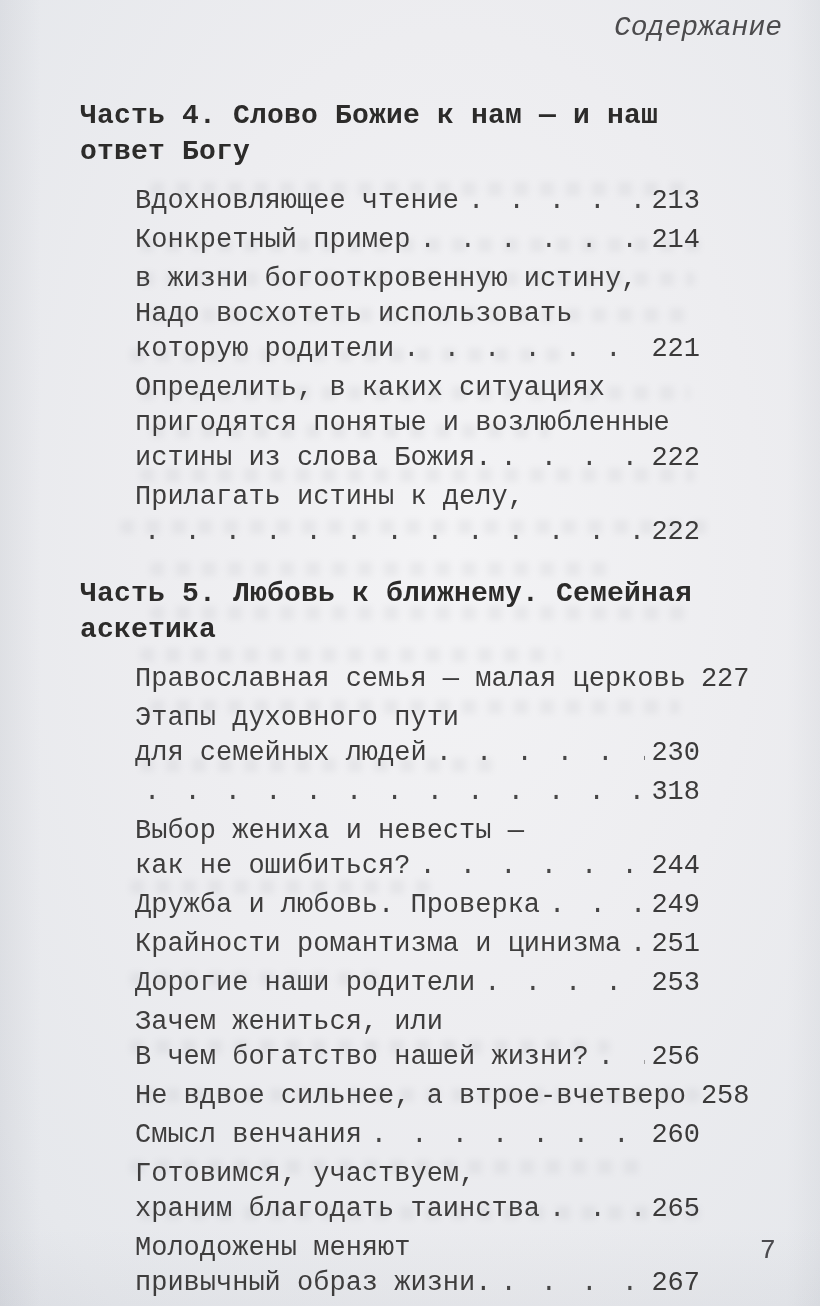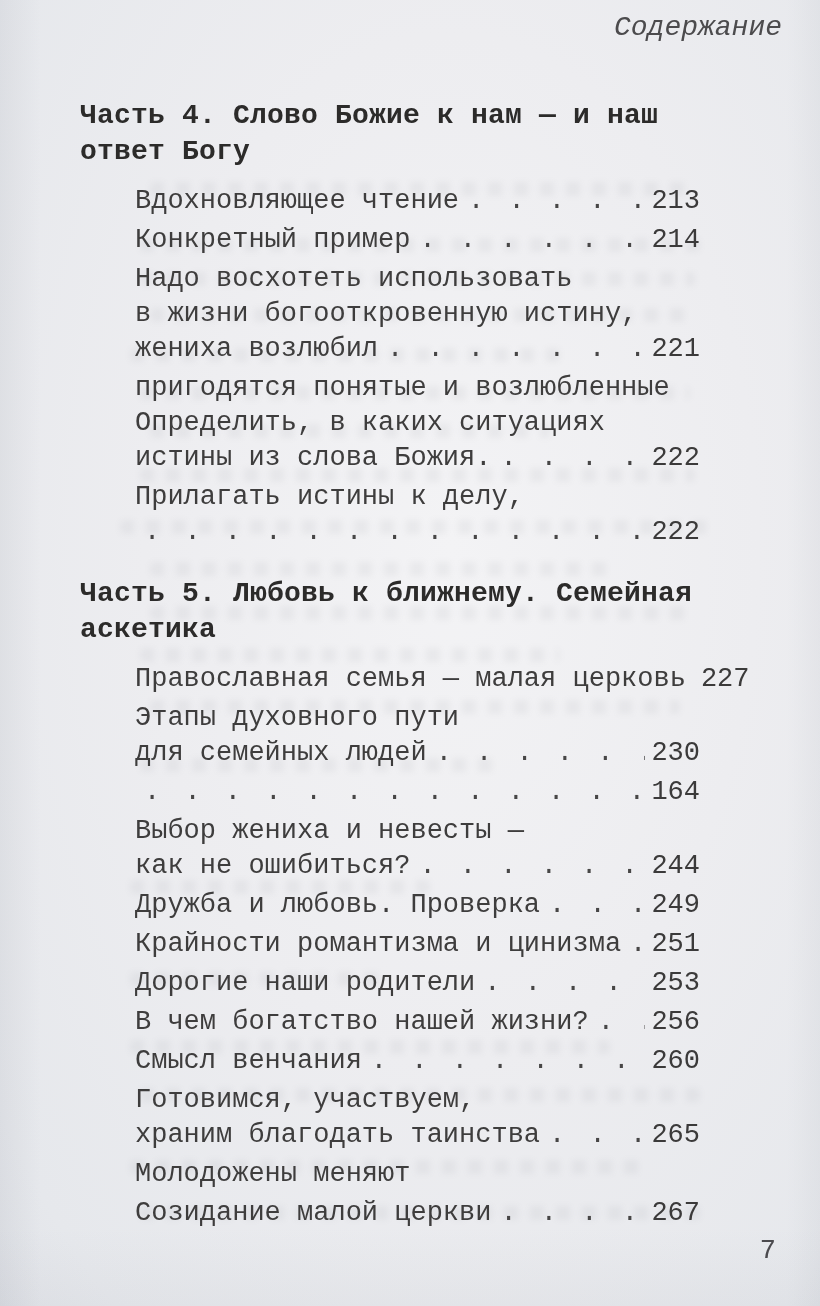--- a/index.html
+++ b/index.html
@@ -139,37 +139,37 @@
         </div>
         <div class="toc-entry">
           <div class="toc-line">
             <span class="toc-text">Конкретный пример</span>
             <span class="dots"></span>
             <span class="pagenum">214</span>
           </div>
         </div>
         <div class="toc-entry">
           <div class="toc-line">
+            <span class="toc-text">в жизни богооткровенную истину,</span>
+          </div>
+          <div class="toc-line">
             <span class="toc-text">Надо восхотеть использовать</span>
           </div>
           <div class="toc-line">
-            <span class="toc-text">в жизни богооткровенную истину,</span>
-          </div>
-          <div class="toc-line">
-            <span class="toc-text">жениха возлюбил</span>
+            <span class="toc-text">которую родители</span>
             <span class="dots"></span>
             <span class="pagenum">221</span>
           </div>
         </div>
         <div class="toc-entry">
           <div class="toc-line">
+            <span class="toc-text">Определить, в каких ситуациях</span>
+          </div>
+          <div class="toc-line">
             <span class="toc-text">пригодятся понятые и возлюбленные</span>
-          </div>
-          <div class="toc-line">
-            <span class="toc-text">Определить, в каких ситуациях</span>
           </div>
           <div class="toc-line">
             <span class="toc-text">истины из слова Божия.</span>
             <span class="dots"></span>
             <span class="pagenum">222</span>
           </div>
         </div>
         <div class="toc-entry">
           <div class="toc-line">
             <span class="toc-text">Прилагать истины к делу,</span>
@@ -195,21 +195,21 @@
           </div>
           <div class="toc-line">
             <span class="toc-text">для семейных людей</span>
             <span class="dots"></span>
             <span class="pagenum">230</span>
           </div>
         </div>
         <div class="toc-entry">
           <div class="toc-line">
             <span class="dots"></span>
-            <span class="pagenum">164</span>
+            <span class="pagenum">318</span>
           </div>
         </div>
         <div class="toc-entry">
           <div class="toc-line">
             <span class="toc-text">Выбор жениха и невесты —</span>
           </div>
           <div class="toc-line">
             <span class="toc-text">как не ошибиться?</span>
             <span class="dots"></span>
             <span class="pagenum">244</span>
@@ -231,45 +231,60 @@
         </div>
         <div class="toc-entry">
           <div class="toc-line">
             <span class="toc-text">Дорогие наши родители</span>
             <span class="dots"></span>
             <span class="pagenum">253</span>
           </div>
         </div>
         <div class="toc-entry">
           <div class="toc-line">
+            <span class="toc-text">Зачем жениться, или</span>
+          </div>
+          <div class="toc-line">
             <span class="toc-text">В чем богатство нашей жизни?</span>
             <span class="dots"></span>
             <span class="pagenum">256</span>
           </div>
         </div>
         <div class="toc-entry">
           <div class="toc-line">
+            <span class="toc-text">Не вдвое сильнее, а втрое-вчетверо</span>
+            <span class="dots"></span>
+            <span class="pagenum">258</span>
+          </div>
+        </div>
+        <div class="toc-entry">
+          <div class="toc-line">
             <span class="toc-text">Смысл венчания</span>
             <span class="dots"></span>
             <span class="pagenum">260</span>
           </div>
         </div>
         <div class="toc-entry">
           <div class="toc-line">
             <span class="toc-text">Готовимся, участвуем,</span>
           </div>
           <div class="toc-line">
             <span class="toc-text">храним благодать таинства</span>
             <span class="dots"></span>
             <span class="pagenum">265</span>
           </div>
         </div>
         <div class="toc-entry">
           <div class="toc-line">
             <span class="toc-text">Молодожены меняют</span>
+          </div>
+          <div class="toc-line">
+            <span class="toc-text">привычный образ жизни.</span>
+            <span class="dots"></span>
+            <span class="pagenum">267</span>
           </div>
         </div>
         <div class="toc-entry">
           <div class="toc-line">
             <span class="toc-text">Созидание малой церкви</span>
             <span class="dots"></span>
             <span class="pagenum">267</span>
           </div>
         </div>
       </section>

